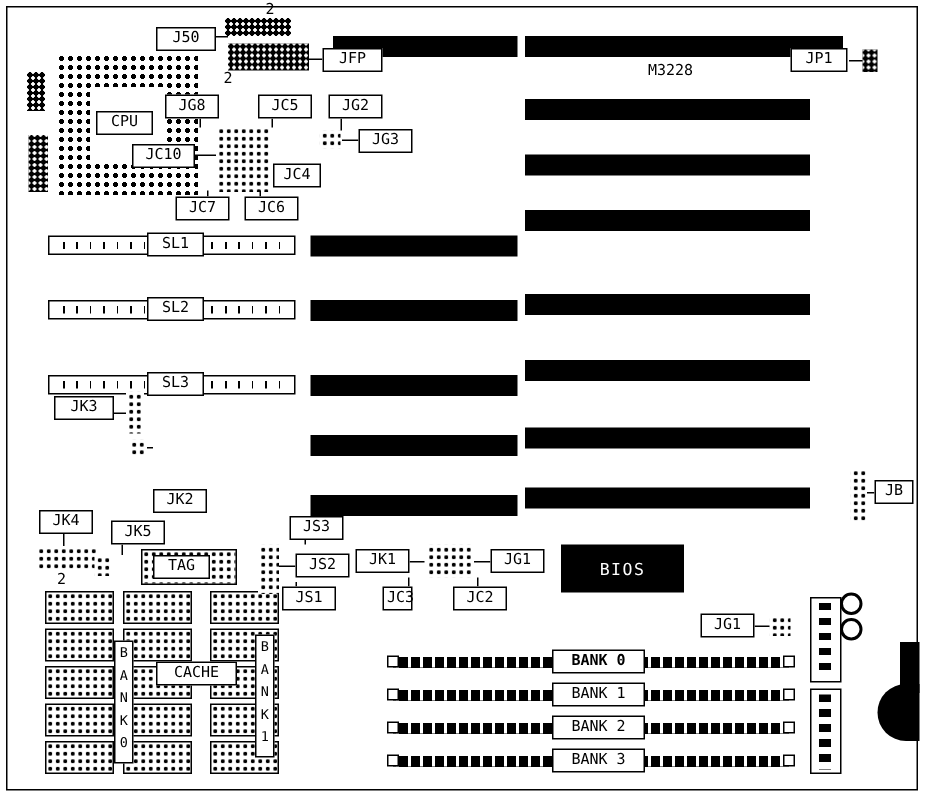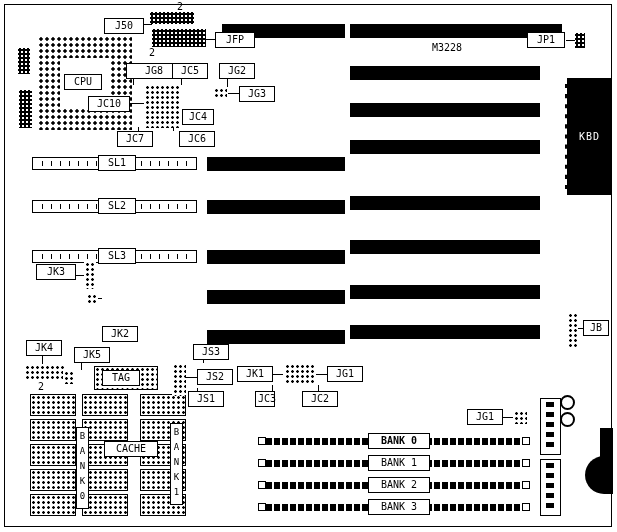--- a/index.html
+++ b/index.html
@@ -70,38 +70,37 @@
   <div class="bar" style="left:350px;top:196px;width:190px;"></div>
   <div class="bar" style="left:350px;top:240px;width:190px;"></div>
   <div class="bar" style="left:350px;top:285px;width:190px;"></div>
   <div class="bar" style="left:350px;top:325px;width:190px;"></div>
 
   <div class="lbl" style="left:527px;top:32px;width:38px;">JP1</div>
   <div class="ln" style="left:566px;top:40px;width:9px;height:1px;"></div>
   <div class="pingrid" style="left:575px;top:33px;width:10px;height:15px;"></div>
   <div class="txt" style="left:432px;top:42px;">M3228</div>
 
-  <div class="blackbox" style="left:565px;top:78px;width:47px;height:117px;border-left:2px dashed #fff;">KBD</div>
 
   <div class="pga" style="left:38px;top:36px;width:94px;height:94px;"></div>
   <div class="pga-center" style="left:60px;top:58px;width:50px;height:50px;"></div>
   <div class="lbl" style="left:64px;top:74px;width:38px;">CPU</div>
   <div class="pingrid" style="left:18px;top:48px;width:12px;height:26px;"></div>
   <div class="pingrid" style="left:19px;top:90px;width:13px;height:38px;"></div>
 
   <div class="pinblock" style="left:144px;top:84px;width:36px;height:44px;"></div>
-  <div class="lbl" style="left:126px;top:63px;width:56px;">JG8</div>
+  <div class="lbl" style="left:110px;top:63px;width:36px;">JG8</div>
   <div class="lbl" style="left:172px;top:63px;width:36px;">JC5</div>
   <div class="lbl" style="left:219px;top:63px;width:36px;">JG2</div>
   <div class="pinblock" style="left:213px;top:87px;width:14px;height:12px;"></div>
   <div class="lbl" style="left:239px;top:86px;width:36px;">JG3</div>
   <div class="lbl" style="left:88px;top:96px;width:42px;">JC10</div>
   <div class="lbl" style="left:182px;top:109px;width:32px;">JC4</div>
   <div class="lbl" style="left:117px;top:131px;width:36px;">JC7</div>
-  <div class="lbl" style="left:163px;top:131px;width:36px;margin-left:16px;">JC6</div>
+  <div class="lbl" style="left:163px;top:131px;width:36px;">JC6</div>
   <div class="ln" style="left:133px;top:79px;width:1px;height:6px;"></div>
   <div class="ln" style="left:181px;top:79px;width:1px;height:6px;"></div>
   <div class="ln" style="left:227px;top:79px;width:1px;height:8px;"></div>
   <div class="ln" style="left:228px;top:93px;width:11px;height:1px;"></div>
   <div class="ln" style="left:130px;top:103px;width:14px;height:1px;"></div>
   <div class="ln" style="left:138px;top:127px;width:1px;height:4px;"></div>
   <div class="ln" style="left:173px;top:127px;width:1px;height:4px;"></div>
 
   <div class="wslot" style="left:32px;top:157px;width:165px;"></div>
   <div class="lbl" style="left:98px;top:155px;width:38px;">SL1</div>
@@ -144,20 +143,21 @@
   <div class="lbl" style="left:237px;top:366px;width:36px;">JK1</div>
   <div class="ln" style="left:273px;top:374px;width:10px;height:1px;"></div>
   <div class="pinblock" style="left:284px;top:363px;width:32px;height:22px;"></div>
   <div class="lbl" style="left:327px;top:366px;width:36px;">JG1</div>
   <div class="ln" style="left:316px;top:374px;width:11px;height:1px;"></div>
   <div class="lbl" style="left:255px;top:391px;width:20px;">JC3</div>
   <div class="ln" style="left:272px;top:385px;width:1px;height:6px;"></div>
   <div class="lbl" style="left:302px;top:391px;width:36px;">JC2</div>
   <div class="ln" style="left:318px;top:385px;width:1px;height:6px;"></div>
 
+  <div class="blackbox" style="left:374px;top:363px;width:82px;height:32px;font-size:11px;">BIOS</div>
 
   <div class="lbl" style="left:467px;top:409px;width:36px;">JG1</div>
   <div class="ln" style="left:503px;top:417px;width:10px;height:1px;"></div>
   <div class="pinblock" style="left:513px;top:410px;width:14px;height:14px;"></div>
 
   <div class="dip" style="left:30px;top:394px;width:46px;height:22px;"></div>
   <div class="dip" style="left:30px;top:419px;width:46px;height:22px;"></div>
   <div class="dip" style="left:30px;top:444px;width:46px;height:22px;"></div>
   <div class="dip" style="left:30px;top:469px;width:46px;height:22px;"></div>
   <div class="dip" style="left:30px;top:494px;width:46px;height:22px;"></div>

